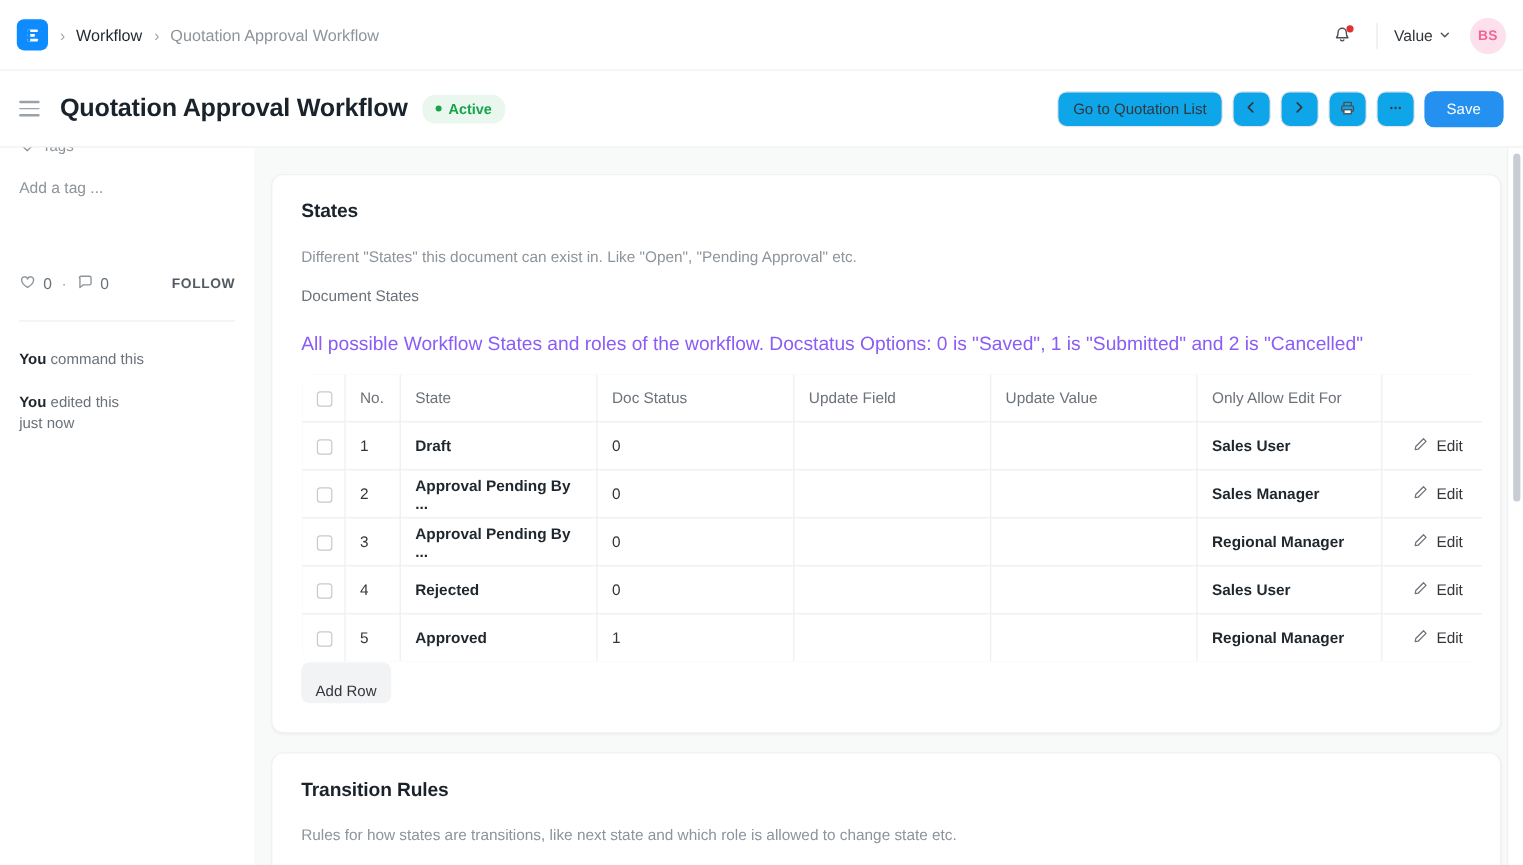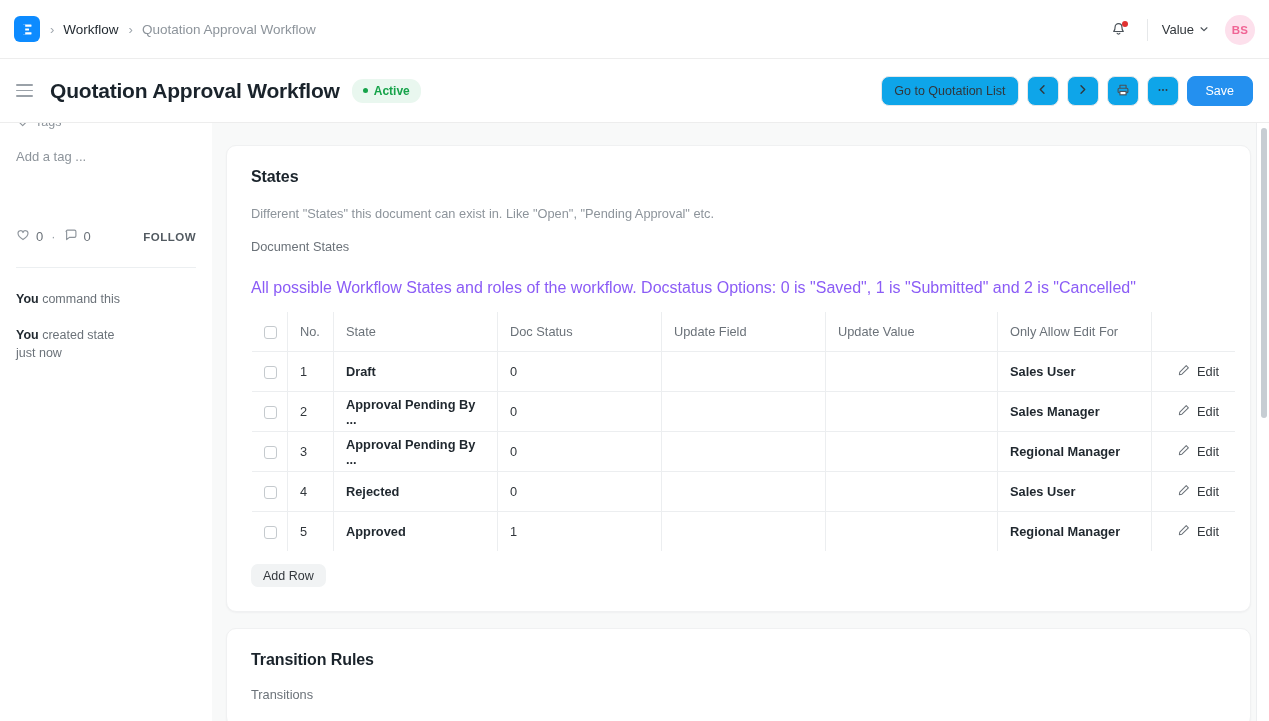--- a/index.html
+++ b/index.html
@@ -257,25 +257,24 @@
   }
   .cell-strong { font-weight: 700; color: #1f272e; }
   .cell-plain { color: #32373c; }
   .edit-cell {
     display: flex; align-items: center; gap: 7px;
     color: #32373c; font-size: 12.8px; cursor: pointer;
     justify-content: flex-start; padding-left: 14px;
   }
 
   .add-row-btn {
-    margin-top: 12px;
     height: 23px; border: 0; border-radius: 7px;
     background: #f1f3f4; color: #32373c;
     font-family: "Liberation Sans", sans-serif;
-    font-size: 12.5px; padding: 5px 12px; cursor: pointer;
+    font-size: 12.5px; padding: 17px 12px; cursor: pointer;
   }
 
   
   .scrollbar-track {
     position: absolute; right: 0; top: 0;
     width: 12px; height: 598px;
     background: #ffffff;
   }
   .scrollbar-thumb {
     position: absolute; right: 2px; top: 5px;
@@ -411,21 +410,21 @@
       </span>
       <button class="follow-btn">FOLLOW</button>
     </div>
 
     <div class="side-rule"></div>
 
     <div class="side-act">
       <b>You</b><span> command this</span>
     </div>
     <div class="side-act second">
-      <b>You</b><span> created state</span><br>
+      <b>You</b><span> edited this</span><br>
       <span>just now</span>
     </div>
   </aside>
 
   <main class="main-col">
 
     <section class="card">
       <div class="card-title">States</div>
       <div class="card-desc">Different "States" this document can exist in. Like "Open", "Pending Approval" etc.</div>
       <div class="field-label">Document States</div>
@@ -543,20 +542,21 @@
             </td>
           </tr>
         </tbody>
       </table>
 
       <button class="add-row-btn">Add Row</button>
     </section>
 
     <section class="card">
       <div class="card-title">Transition Rules</div>
+      <div class="card-desc">Rules for how states are transitions, like next state and which role is allowed to change state etc.</div>
       <div class="field-label">Transitions</div>
     </section>
 
   </main>
 
   <div class="sb-left-line"></div>
   <div class="scrollbar-track">
     <div class="scrollbar-thumb"></div>
   </div>
 </div>

